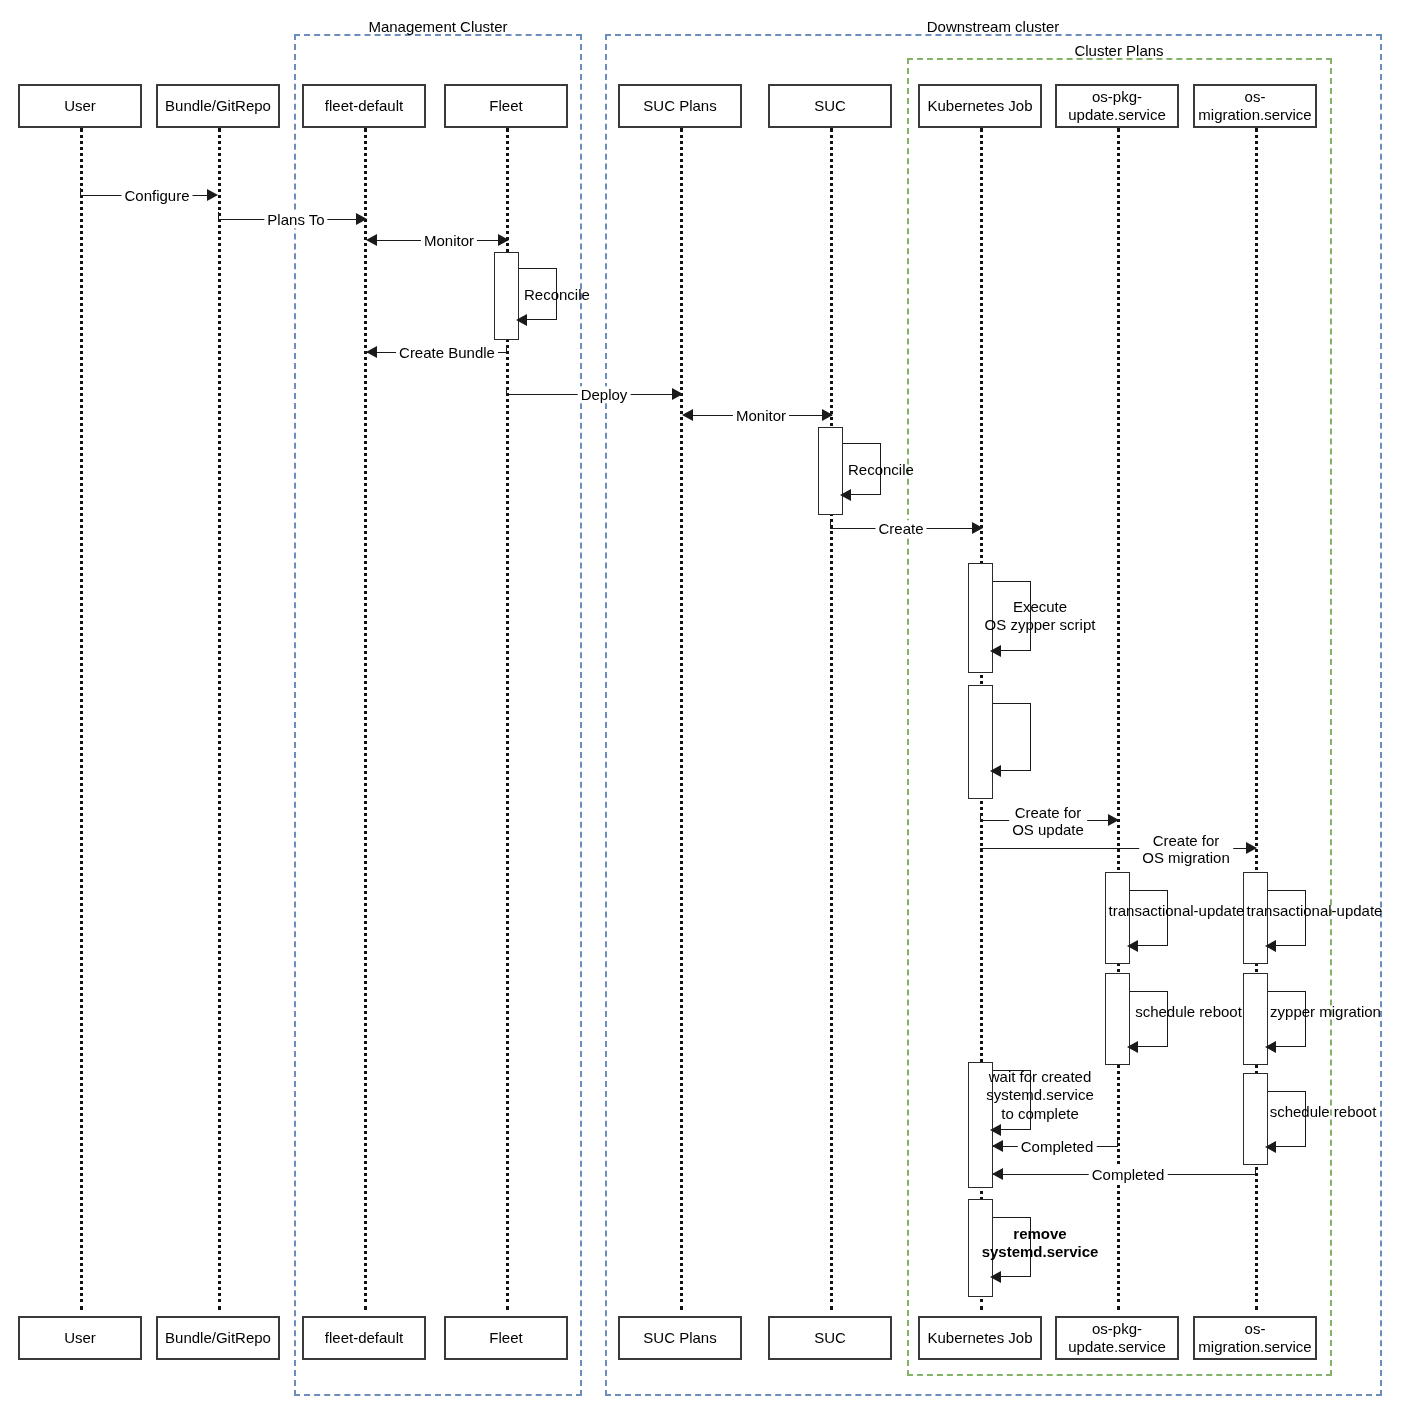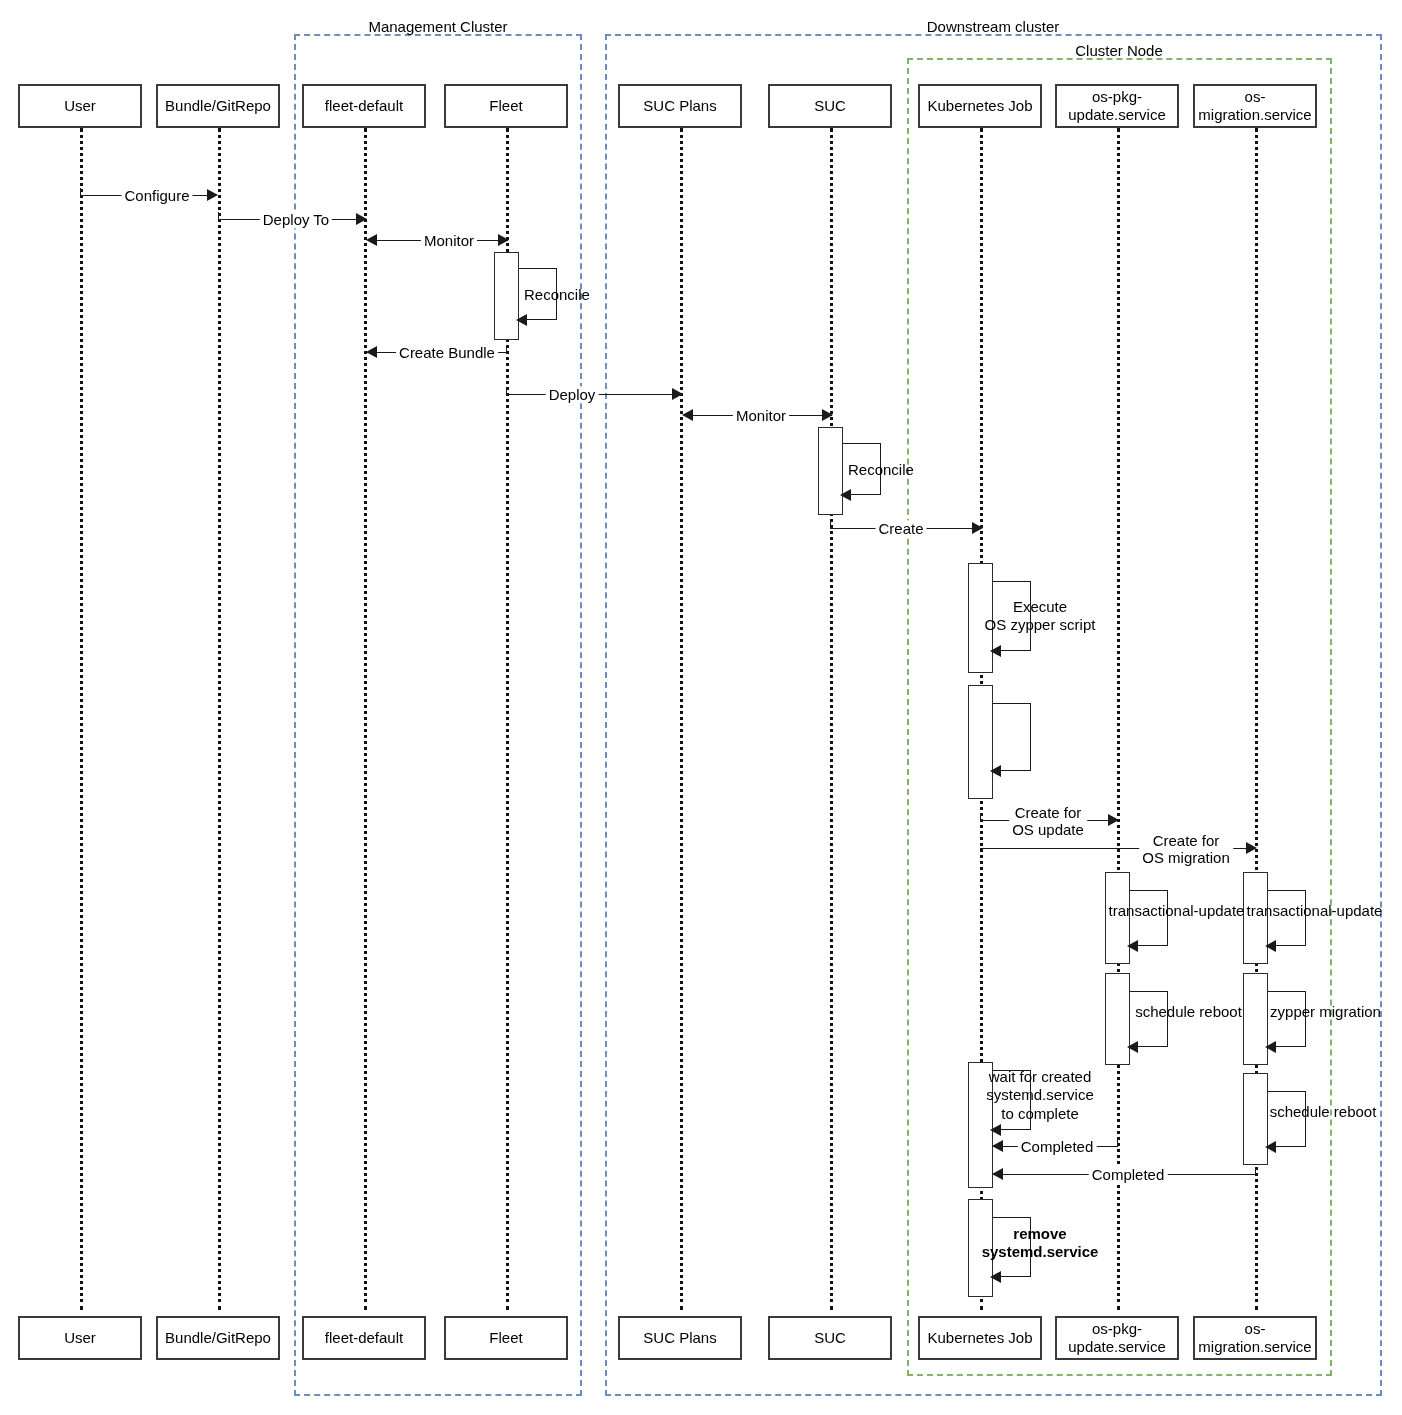--- a/index.html
+++ b/index.html
@@ -46,21 +46,21 @@
 
 <div id="canvas">
 
   <div class="group blue" style="left:294px;top:34px;width:288px;height:1362px;"></div>
   <div class="group-label" style="left:438px;top:18px;">Management Cluster</div>
 
   <div class="group blue" style="left:605px;top:34px;width:777px;height:1362px;"></div>
   <div class="group-label" style="left:993px;top:18px;">Downstream cluster</div>
 
   <div class="group green" style="left:907px;top:58px;width:425px;height:1318px;"></div>
-  <div class="group-label" style="left:1119px;top:42px;">Cluster Node</div>
+  <div class="group-label" style="left:1119px;top:42px;">Cluster Plans</div>
 
   <div class="lifeline" style="left:80px;top:128px;height:1182px;"></div>
   <div class="lifeline" style="left:218px;top:128px;height:1182px;"></div>
   <div class="lifeline" style="left:364px;top:128px;height:1182px;"></div>
   <div class="lifeline" style="left:506px;top:128px;height:1182px;"></div>
   <div class="lifeline" style="left:680px;top:128px;height:1182px;"></div>
   <div class="lifeline" style="left:830px;top:128px;height:1182px;"></div>
   <div class="lifeline" style="left:980px;top:128px;height:1182px;"></div>
   <div class="lifeline" style="left:1117px;top:128px;height:1182px;"></div>
   <div class="lifeline" style="left:1255px;top:128px;height:1182px;"></div>
@@ -138,40 +138,40 @@
   <div class="act" style="left:968px;top:1199px;width:25px;height:98px;"></div>
 
   <div class="tick" style="left:80px;top:188px;height:8px;"></div>
   <div class="msg" style="left:80px;top:195px;width:135px;"></div>
   <div class="ah right" style="left:207px;top:189px;"></div>
   <div class="msg-label" style="left:157px;top:196px;">Configure</div>
 
   <div class="tick" style="left:218px;top:212px;height:8px;"></div>
   <div class="msg" style="left:218px;top:219px;width:146px;"></div>
   <div class="ah right" style="left:356px;top:213px;"></div>
-  <div class="msg-label" style="left:296px;top:220px;">Deploy To</div>
+  <div class="msg-label" style="left:296px;top:220px;">Plans To</div>
 
   <div class="msg" style="left:368px;top:240px;width:140px;"></div>
   <div class="ah left" style="left:366px;top:234px;"></div>
   <div class="ah right" style="left:498px;top:234px;"></div>
   <div class="msg-label" style="left:449px;top:241px;">Monitor</div>
 
   <div class="selfloop" style="left:519px;top:268px;width:38px;height:52px;"></div>
   <div class="ah left" style="left:516px;top:314px;"></div>
   <div class="self-label" style="left:524px;top:295px;">Reconcile</div>
 
   <div class="tick" style="left:506px;top:345px;height:8px;"></div>
   <div class="msg" style="left:366px;top:352px;width:140px;"></div>
   <div class="ah left" style="left:366px;top:346px;"></div>
   <div class="msg-label" style="left:447px;top:353px;">Create Bundle</div>
 
   <div class="tick" style="left:506px;top:387px;height:8px;"></div>
   <div class="msg" style="left:506px;top:394px;width:174px;"></div>
   <div class="ah right" style="left:672px;top:388px;"></div>
-  <div class="msg-label" style="left:572px;top:395px;">Deploy</div>
+  <div class="msg-label" style="left:604px;top:395px;">Deploy</div>
 
   <div class="msg" style="left:684px;top:415px;width:148px;"></div>
   <div class="ah left" style="left:682px;top:409px;"></div>
   <div class="ah right" style="left:822px;top:409px;"></div>
   <div class="msg-label" style="left:761px;top:416px;">Monitor</div>
 
   <div class="selfloop" style="left:843px;top:443px;width:38px;height:52px;"></div>
   <div class="ah left" style="left:840px;top:489px;"></div>
   <div class="self-label" style="left:848px;top:470px;">Reconcile</div>
 

